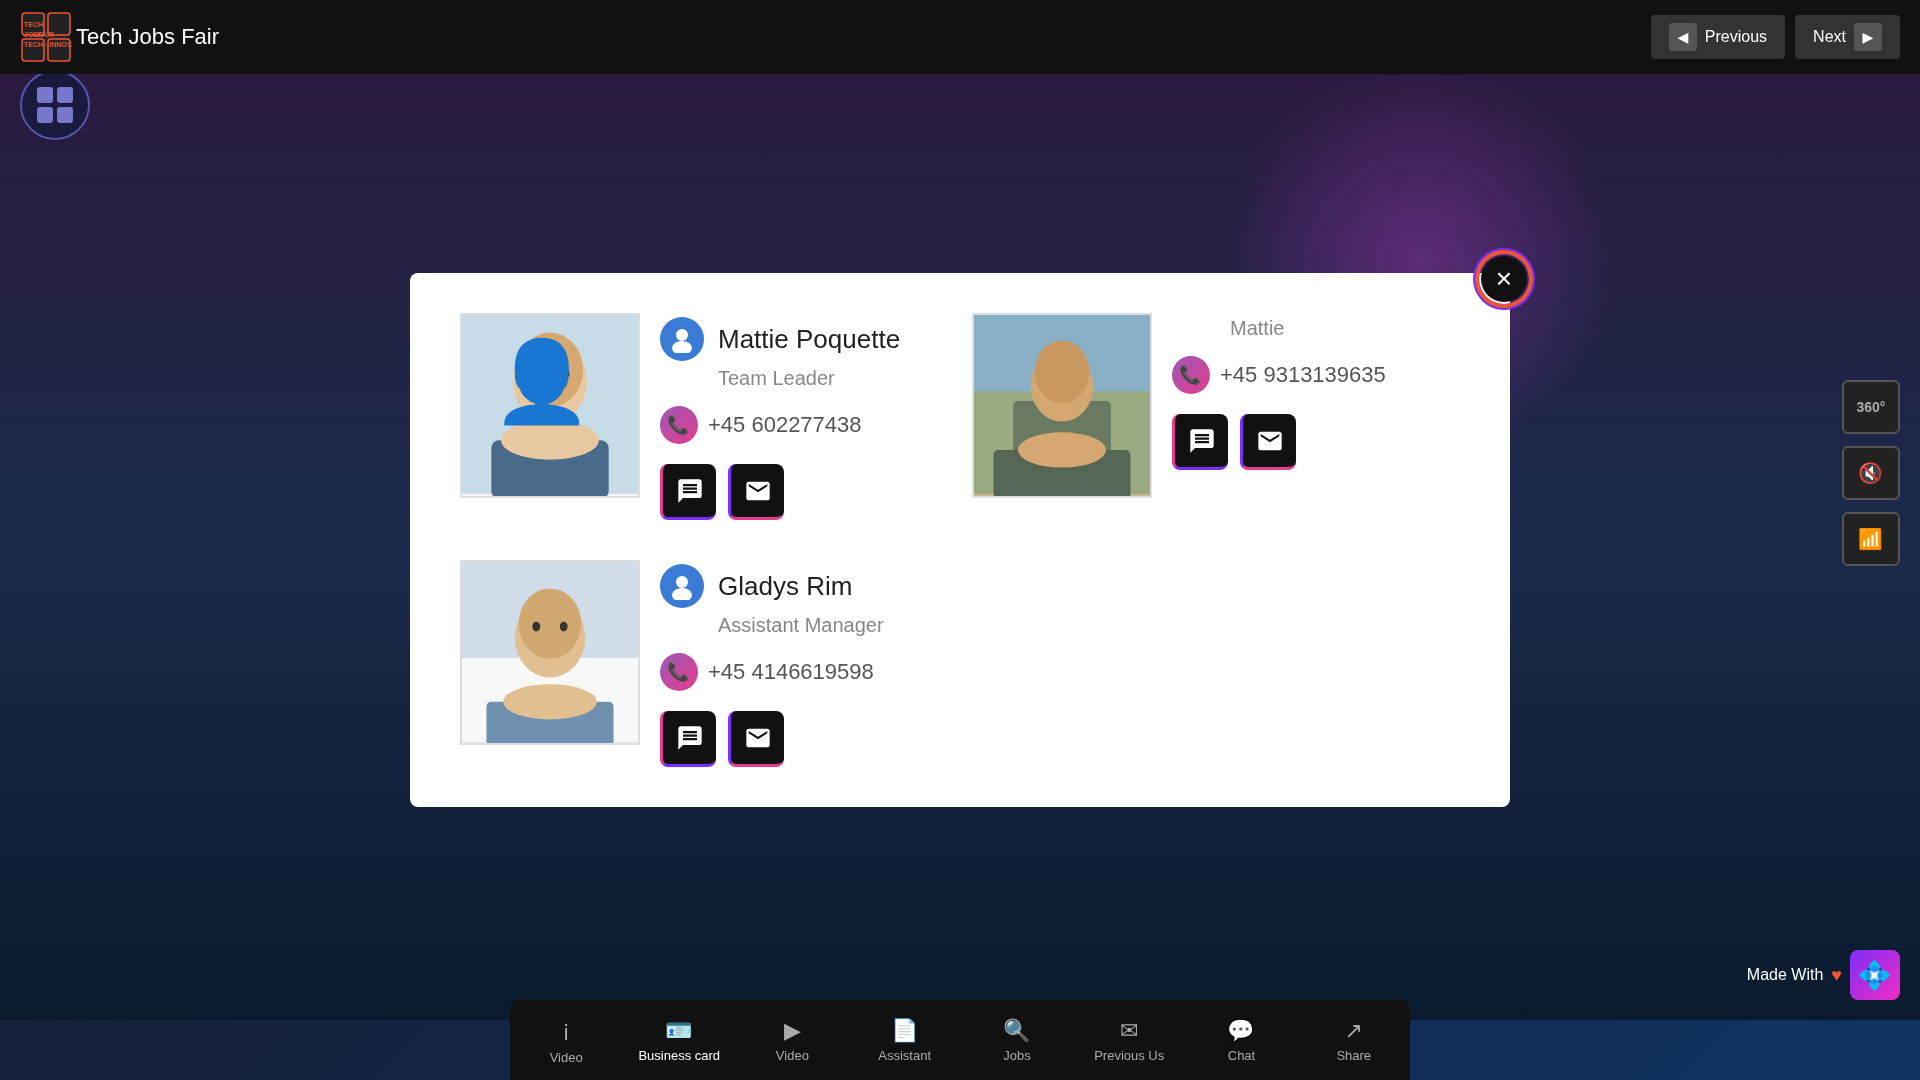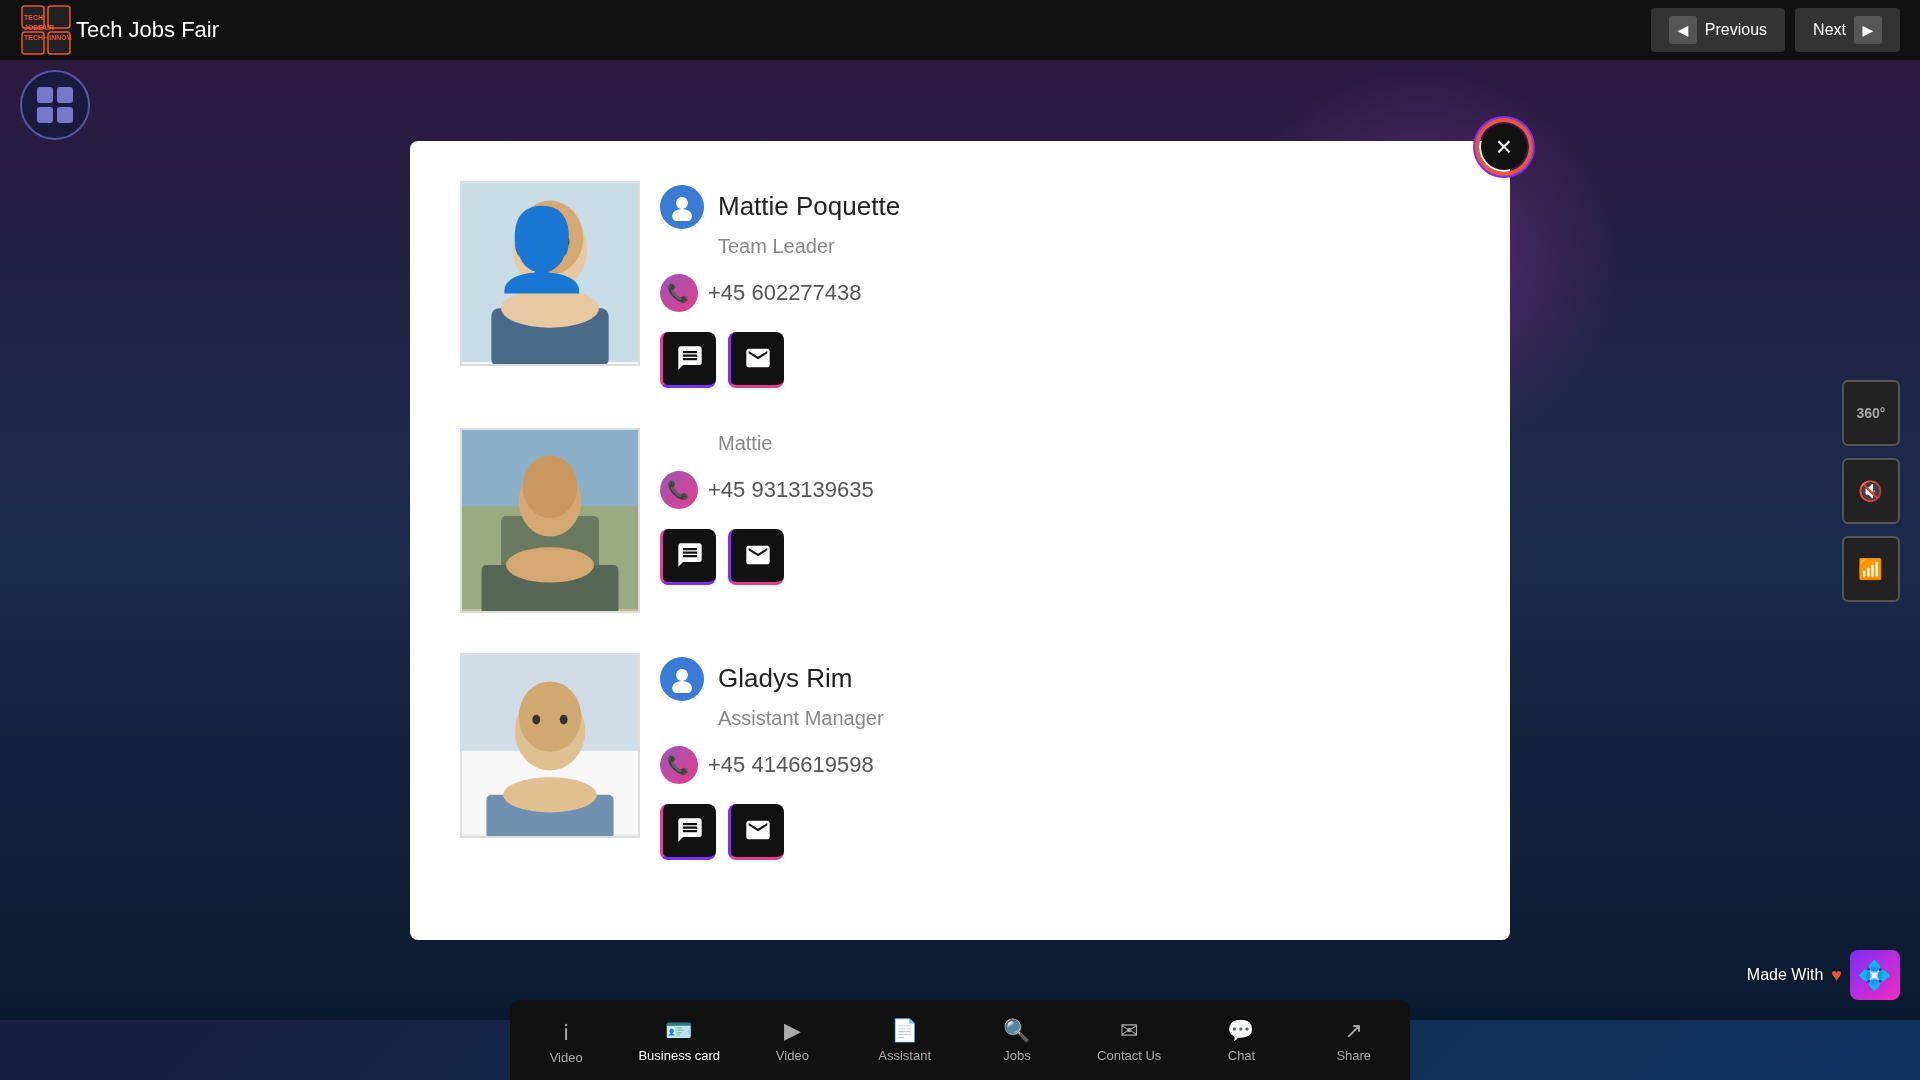--- a/index.html
+++ b/index.html
@@ -37,21 +37,21 @@
       background: radial-gradient(ellipse, rgba(180,60,200,0.4) 0%, transparent 70%);
       border-radius: 50%;
     }
 
     
     .topbar {
       position: absolute;
       top: 0;
       left: 0;
       right: 0;
-      height: 60px;
+      height: 74px;
       background: #111;
       display: flex;
       align-items: center;
       justify-content: space-between;
       padding: 0 20px;
       z-index: 10;
     }
     .topbar-left {
       display: flex;
       align-items: center;
@@ -137,21 +137,21 @@
       position: absolute;
       right: 20px;
       top: 380px;
       display: flex;
       flex-direction: column;
       gap: 12px;
       z-index: 5;
     }
     .sidebar-icon-btn {
       width: 58px;
-      height: 66px;
+      height: 54px;
       background: #222;
       border: 2px solid #555;
       border-radius: 6px;
       display: flex;
       align-items: center;
       justify-content: center;
       cursor: pointer;
       color: #aaa;
       font-size: 22px;
     }
@@ -216,21 +216,21 @@
     .modal-close::before {
       content: '×';
       color: #fff;
       font-size: 28px;
       line-height: 1;
     }
 
     
     .contacts-grid {
       display: grid;
-      grid-template-columns: 1fr;
+      grid-template-columns: 1fr 1fr;
       gap: 40px 24px;
     }
     .contact-card {
       display: flex;
       align-items: flex-start;
       gap: 20px;
     }
     .contact-photo {
       width: 180px;
       height: 185px;
@@ -585,21 +585,21 @@
   <div class="bottom-nav-item">
     <span class="nav-icon">📄</span>
     <span>Assistant</span>
   </div>
   <div class="bottom-nav-item">
     <span class="nav-icon">🔍</span>
     <span>Jobs</span>
   </div>
   <div class="bottom-nav-item">
     <span class="nav-icon">✉</span>
-    <span>Contact Us</span>
+    <span>Previous Us</span>
   </div>
   <div class="bottom-nav-item">
     <span class="nav-icon">💬</span>
     <span>Chat</span>
   </div>
   <div class="bottom-nav-item">
     <span class="nav-icon">↗</span>
     <span>Share</span>
   </div>
 </div>

